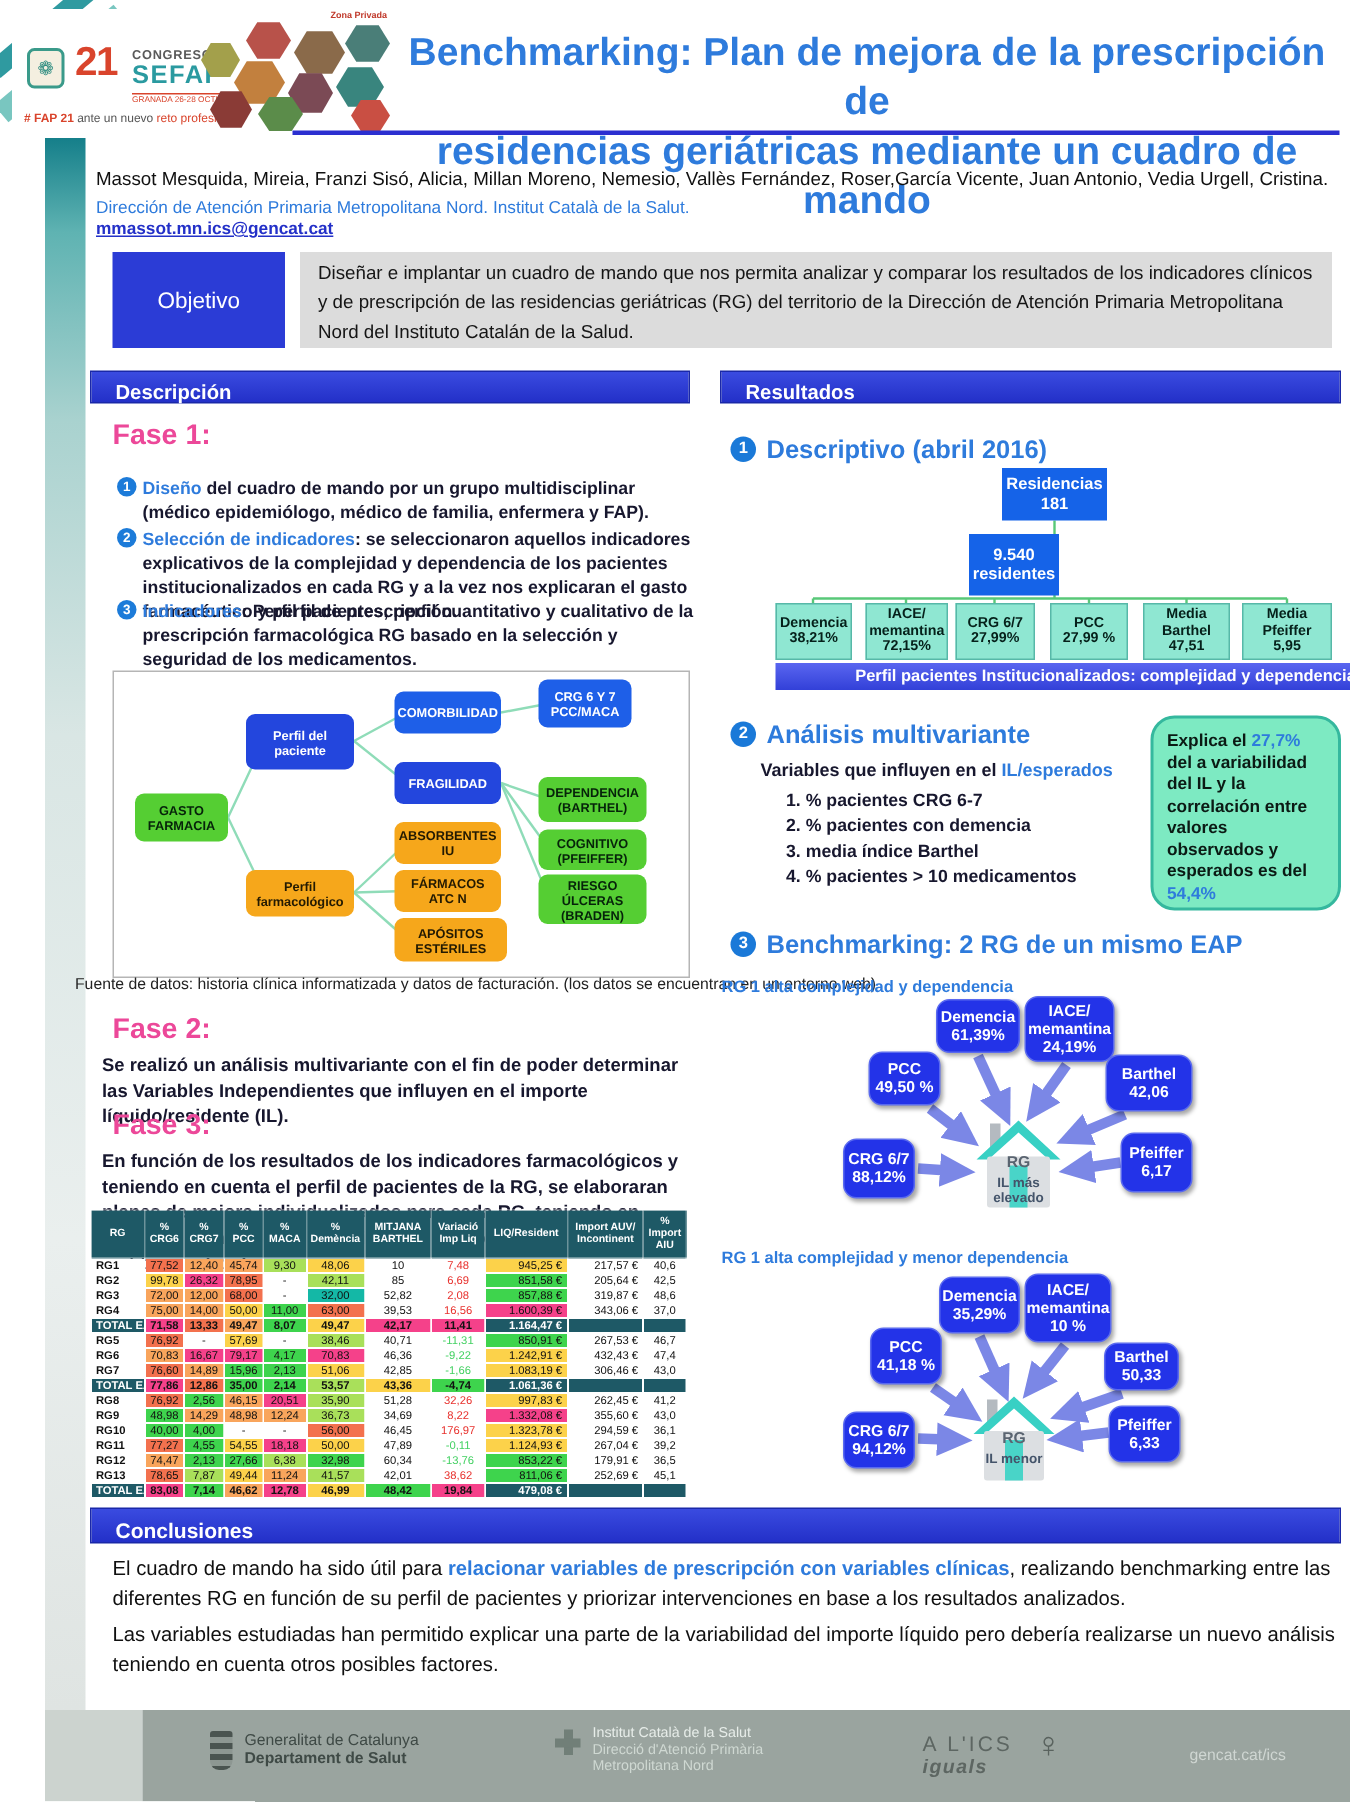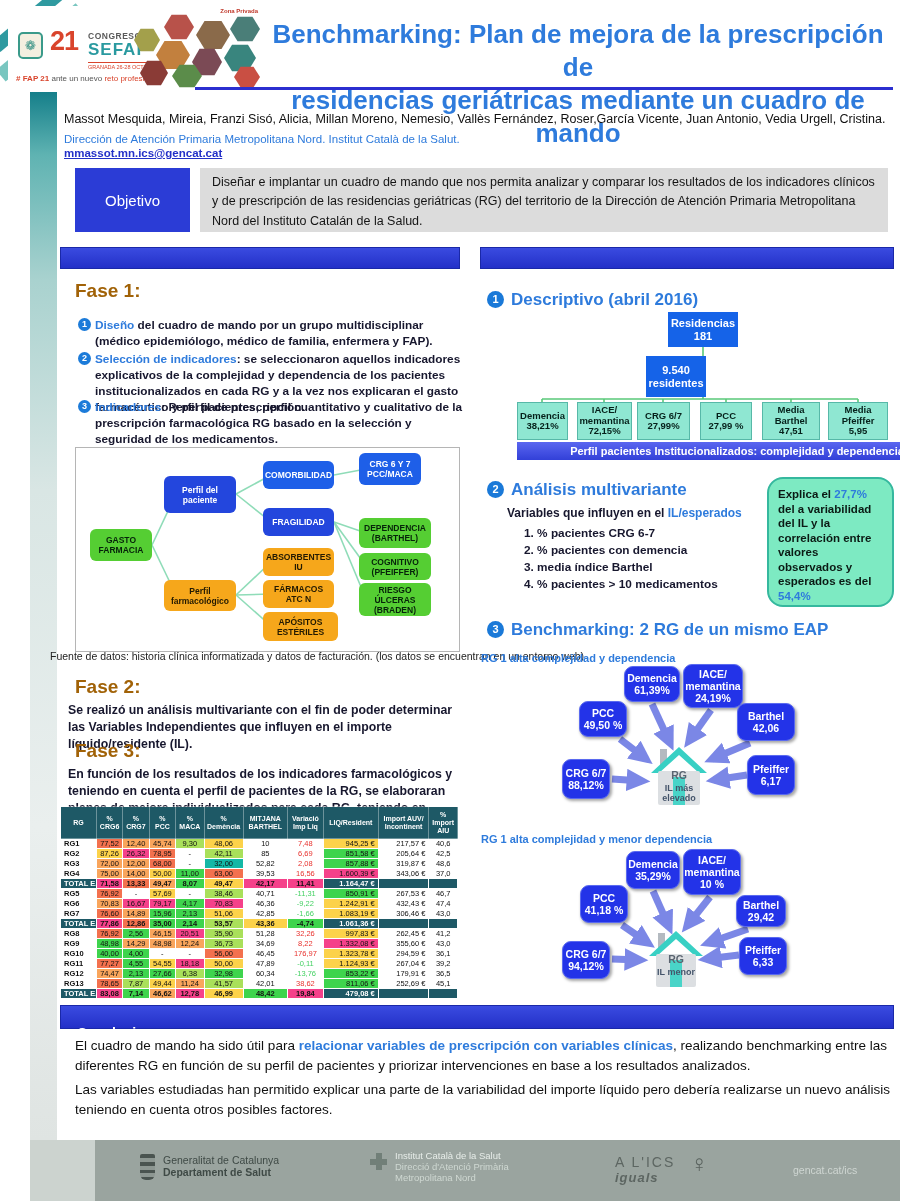--- a/index.html
+++ b/index.html
@@ -24,23 +24,23 @@
   .hex{position:absolute;clip-path:polygon(25% 3%,75% 3%,100% 50%,75% 97%,25% 97%,0 50%)}
   .title{left:262px;top:18px;width:632px;text-align:center;color:#2e7bdc;font-size:26px;line-height:33px;font-weight:bold}
   .titlerule{left:195px;top:87px;width:698px;height:3px;background:#2b2fd0}
   .authors{left:64px;top:112px;width:826px;font-size:12.5px;color:#101010}
   .affil{left:64px;top:133px;font-size:11.5px;color:#2e7bdc}
   .email{left:64px;top:147px;font-size:11.5px;color:#2330c8;font-weight:bold;text-decoration:underline;cursor:pointer}
   
   .objbox{left:75px;top:168px;width:115px;height:64px;background:#2b3cd6;color:#fff;font-size:15px;display:flex;align-items:center;justify-content:center}
   .objtext{left:200px;top:168px;width:688px;height:64px;background:#dcdcdc;font-size:12.5px;line-height:1.55;padding:5px 12px;color:#151515}
   
-  .bar{height:22px;background:linear-gradient(180deg,#3a4be0,#2330c8);border:1px solid #1a28a8;color:#fff;font-weight:bold;font-size:13.5px;padding:19px 0 0 16px}
-  
-  .fase{color:#a16207;font-weight:bold;font-size:19px}
+  .bar{height:22px;background:linear-gradient(180deg,#3a4be0,#2330c8);border:1px solid #1a28a8;color:#fff;font-weight:bold;font-size:13.5px;padding:6px 0 0 16px}
+  
+  .fase{color:#ec4899;font-weight:bold;font-size:19px}
   .item{position:absolute;font-size:11.8px;font-weight:bold;color:#17172e;line-height:16px;padding-left:17px;width:390px}
   .numc{position:absolute;left:0;top:1px;width:13px;height:13px;border-radius:50%;background:#1c7bd9;color:#fff;font-size:9px;line-height:13px;text-align:center;font-weight:bold}
   .kw{color:#2e7bdc}
   
   .fdiag{left:75px;top:447px;width:385px;height:205px;border:1px solid #b5b5b5;background:#fff}
   .node{position:absolute;border-radius:6px;display:flex;align-items:center;justify-content:center;text-align:center;font-weight:bold;font-size:8.5px;line-height:10px;white-space:pre-line;z-index:2}
   .nb{background:#2346dd;color:#fff}
   .nb2{background:#1e5fe8;color:#fff}
   .ng{background:#55ce33;color:#06230a}
   .no{background:#f6a71b;color:#231a02}
@@ -252,21 +252,21 @@
             <td style="background: rgb(169, 224, 90);">9,30</td>
             <td style="background: rgb(252, 210, 74);">48,06</td>
             <td style="background: rgb(255, 255, 255);">10</td>
             <td style="background: rgb(255, 255, 255); color: rgb(232, 50, 46);">7,48</td>
             <td style="background: rgb(252, 210, 74);">945,25 €</td>
             <td style="background: rgb(255, 255, 255);">217,57 €</td>
             <td style="background: rgb(255, 255, 255);">40,6</td>
           </tr>
           <tr>
             <td class="rg">RG2</td>
-            <td style="background: rgb(252, 210, 74);">87,26</td>
+            <td style="background: rgb(252, 210, 74);">99,78</td>
             <td style="background: rgb(245, 65, 138);">26,32</td>
             <td style="background: rgb(243, 113, 78);">78,95</td>
             <td style="background: rgb(255, 255, 255);">-</td>
             <td style="background: rgb(169, 224, 90);">42,11</td>
             <td style="background: rgb(255, 255, 255);">85</td>
             <td style="background: rgb(255, 255, 255); color: rgb(232, 50, 46);">6,69</td>
             <td style="background: rgb(62, 212, 77);">851,58 €</td>
             <td style="background: rgb(255, 255, 255);">205,64 €</td>
             <td style="background: rgb(255, 255, 255);">42,5</td>
           </tr>
@@ -566,21 +566,21 @@
         <line x1="142" y1="78" x2="168" y2="96"></line>
           <line x1="268" y1="82" x2="228" y2="96"></line>
         <line x1="132" y1="112" x2="160" y2="113"></line>
           <line x1="259" y1="108" x2="226" y2="112"></line>
       </g>
     </svg>
     <div class="bbox" style="left:146px;top:4px;width:54px;height:38px"><div class="pre">Demencia</div><div>35,29%</div></div>
     <div class="bbox" style="left:203px;top:2px;width:58px;height:46px"><div class="pre">IACE/
 memantina</div><div>10 %</div></div>
     <div class="bbox" style="left:100px;top:38px;width:48px;height:38px"><div class="pre">PCC</div><div>41,18 %</div></div>
-    <div class="bbox" style="left:256px;top:48px;width:50px;height:32px"><div class="pre">Barthel</div><div>29,42</div></div>
+    <div class="bbox" style="left:256px;top:48px;width:50px;height:32px"><div class="pre">Barthel</div><div>50,33</div></div>
     <div class="bbox" style="left:82px;top:94px;width:48px;height:38px"><div class="pre">CRG 6/7</div><div>94,12%</div></div>
     <div class="bbox" style="left:259px;top:90px;width:48px;height:38px"><div class="pre">Pfeiffer</div><div>6,33</div></div>
     <div class="house" style="left:168px;top:80px;width:56px;height:62px">
       <svg width="56" height="62">
           <rect x="10" y="6" width="7" height="15" fill="#b4bac0"></rect>
           <polygon points="1,29 28,4 55,29 47,29 28,12 9,29" fill="#38d0c4"></polygon>
           <rect x="8" y="27" width="40" height="33" rx="2" fill="#dcdfe2"></rect>
           <rect x="22" y="33" width="12" height="27" fill="#49d4c8"></rect>
         </svg>
       <div class="htext1" style="top:26px">RG</div>

